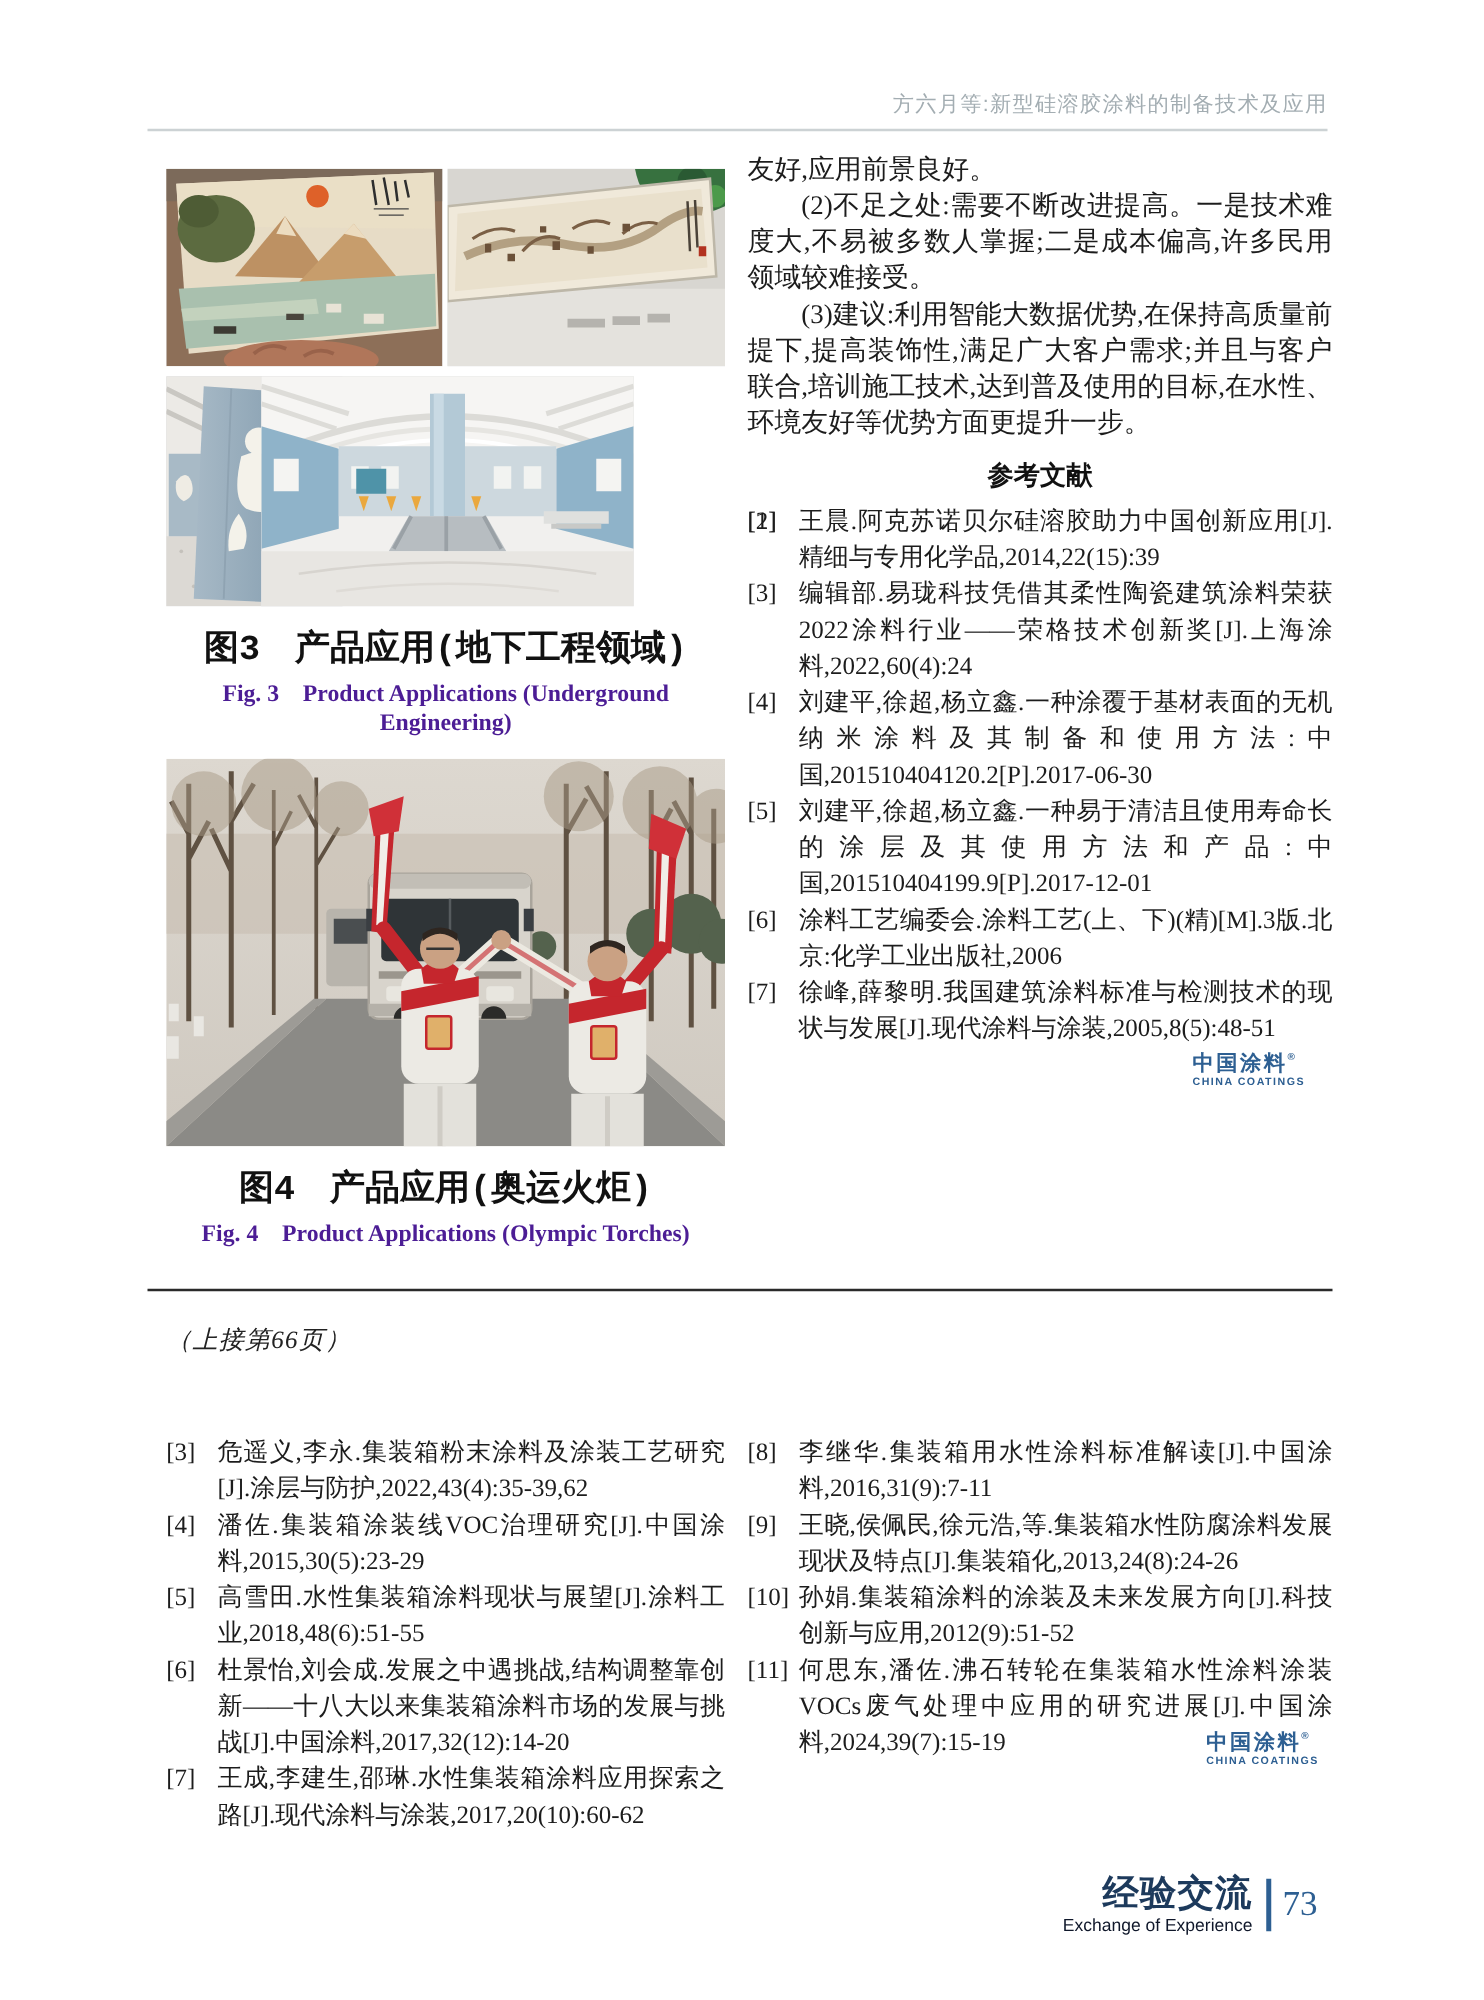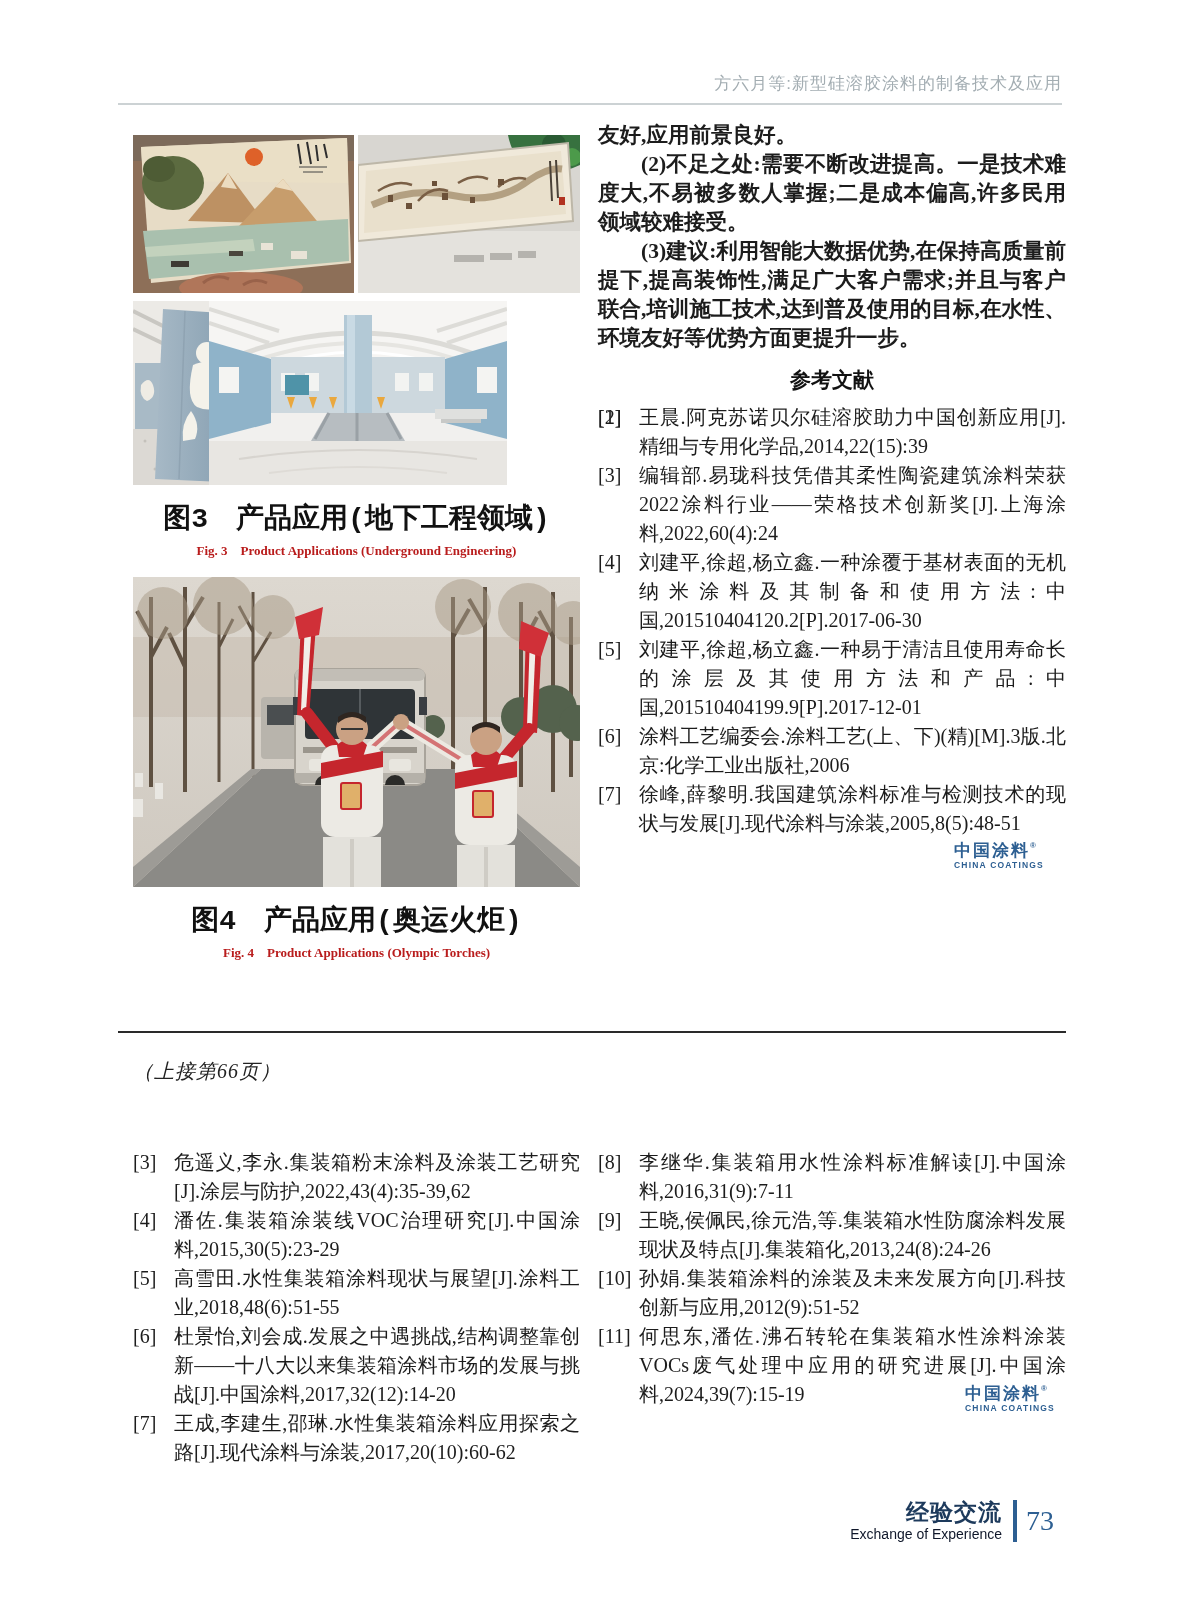--- a/index.html
+++ b/index.html
@@ -35,27 +35,27 @@
   .collage .cell.c4{width:298px;margin-left:-149px;}
   .collage svg{display:block;}
   .fig-caption-zh{
     margin-top:14px;text-align:center;
     font-family:Liberation Mono, monospace;
     font-weight:bold;font-size:28px;color:#111;
   }
   .fig-caption-en{
     margin-top:5px;text-align:center;
     font-family:"Liberation Serif","DejaVu Serif",serif;
-    font-weight:bold;font-size:13px;color:#b91c1c;
+    font-weight:bold;font-size:19px;color:#4c1d95;
   }
   .fig4-wrap{margin-top:17px;}
   .fig4-wrap svg{display:block;}
 
   
-  .body-par{margin:0;font-size:21.5px;line-height:29px;text-align:justify;font-weight:bold;}
+  .body-par{margin:0;font-size:21.5px;line-height:29px;text-align:justify;}
   .body-par.indent{text-indent:2em;}
   .refs-title{
     margin:13px 0 9px 0;text-align:center;
     font-family:"Liberation Sans","DejaVu Sans",sans-serif;
     font-weight:bold;font-size:21px;color:#111;
   }
   .ref{position:relative;padding-left:41px;font-size:20px;line-height:29px;text-align:justify;}
   .ref .ref-num{position:absolute;left:0;top:0;}
 
   
@@ -78,21 +78,21 @@
   .continued-note{
     position:absolute;top:1058px;left:133px;
     font-size:20px;font-style:italic;color:#222;letter-spacing:1px;text-align:right;
   }
 
   
   .page-footer{position:absolute;top:1500px;right:133px;display:flex;align-items:center;}
   .footer-labels{text-align:right;}
   .footer-zh{
     font-family:"Liberation Sans","DejaVu Sans",sans-serif;
-    font-weight:bold;font-size:23px;color:#1d3a5c;letter-spacing:1px;line-height:1.05;
+    font-weight:bold;font-size:29px;color:#1d3a5c;letter-spacing:1px;line-height:1.05;
   }
   .footer-en{
     font-family:Liberation Sans, sans-serif;
     font-size:14px;color:#0f172a;margin-top:2px;
   }
   .footer-bar{width:4px;height:42px;background:#2d5f92;margin:0 9px 0 11px;}
   .footer-pagenum{
     font-family:"Liberation Serif","DejaVu Serif",serif;
     font-size:28px;color:#2d5f92;
   }

